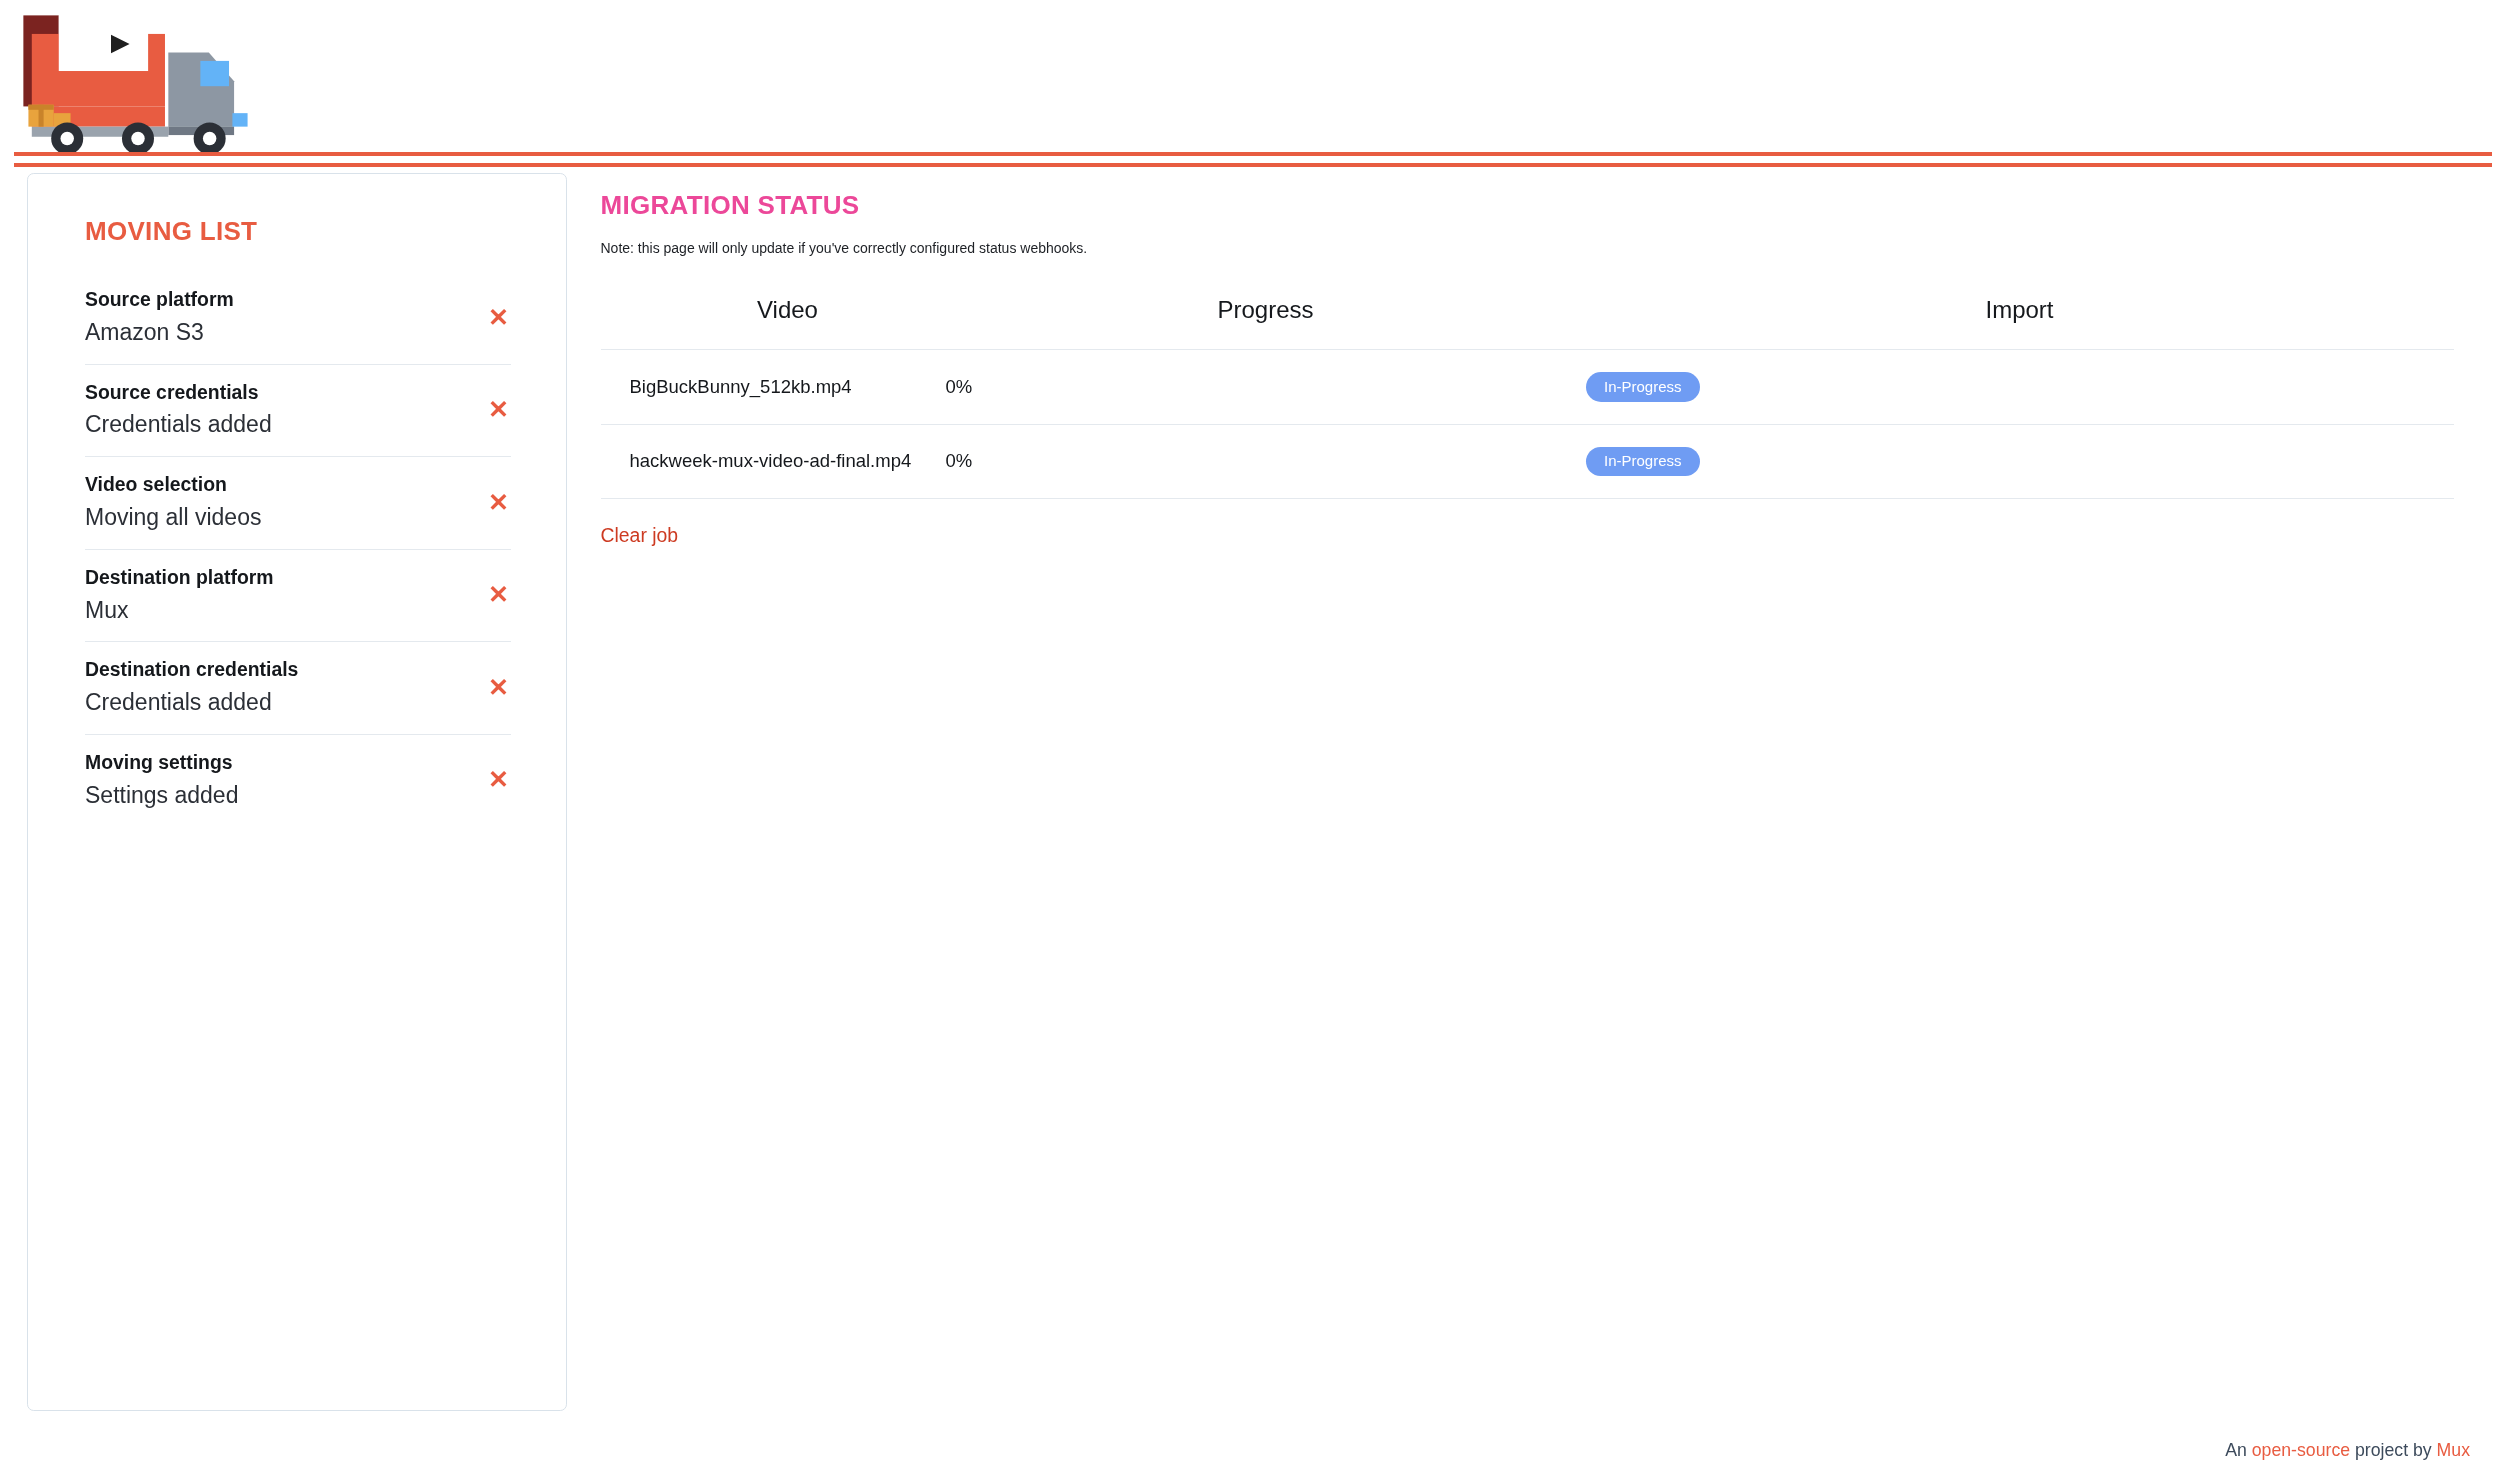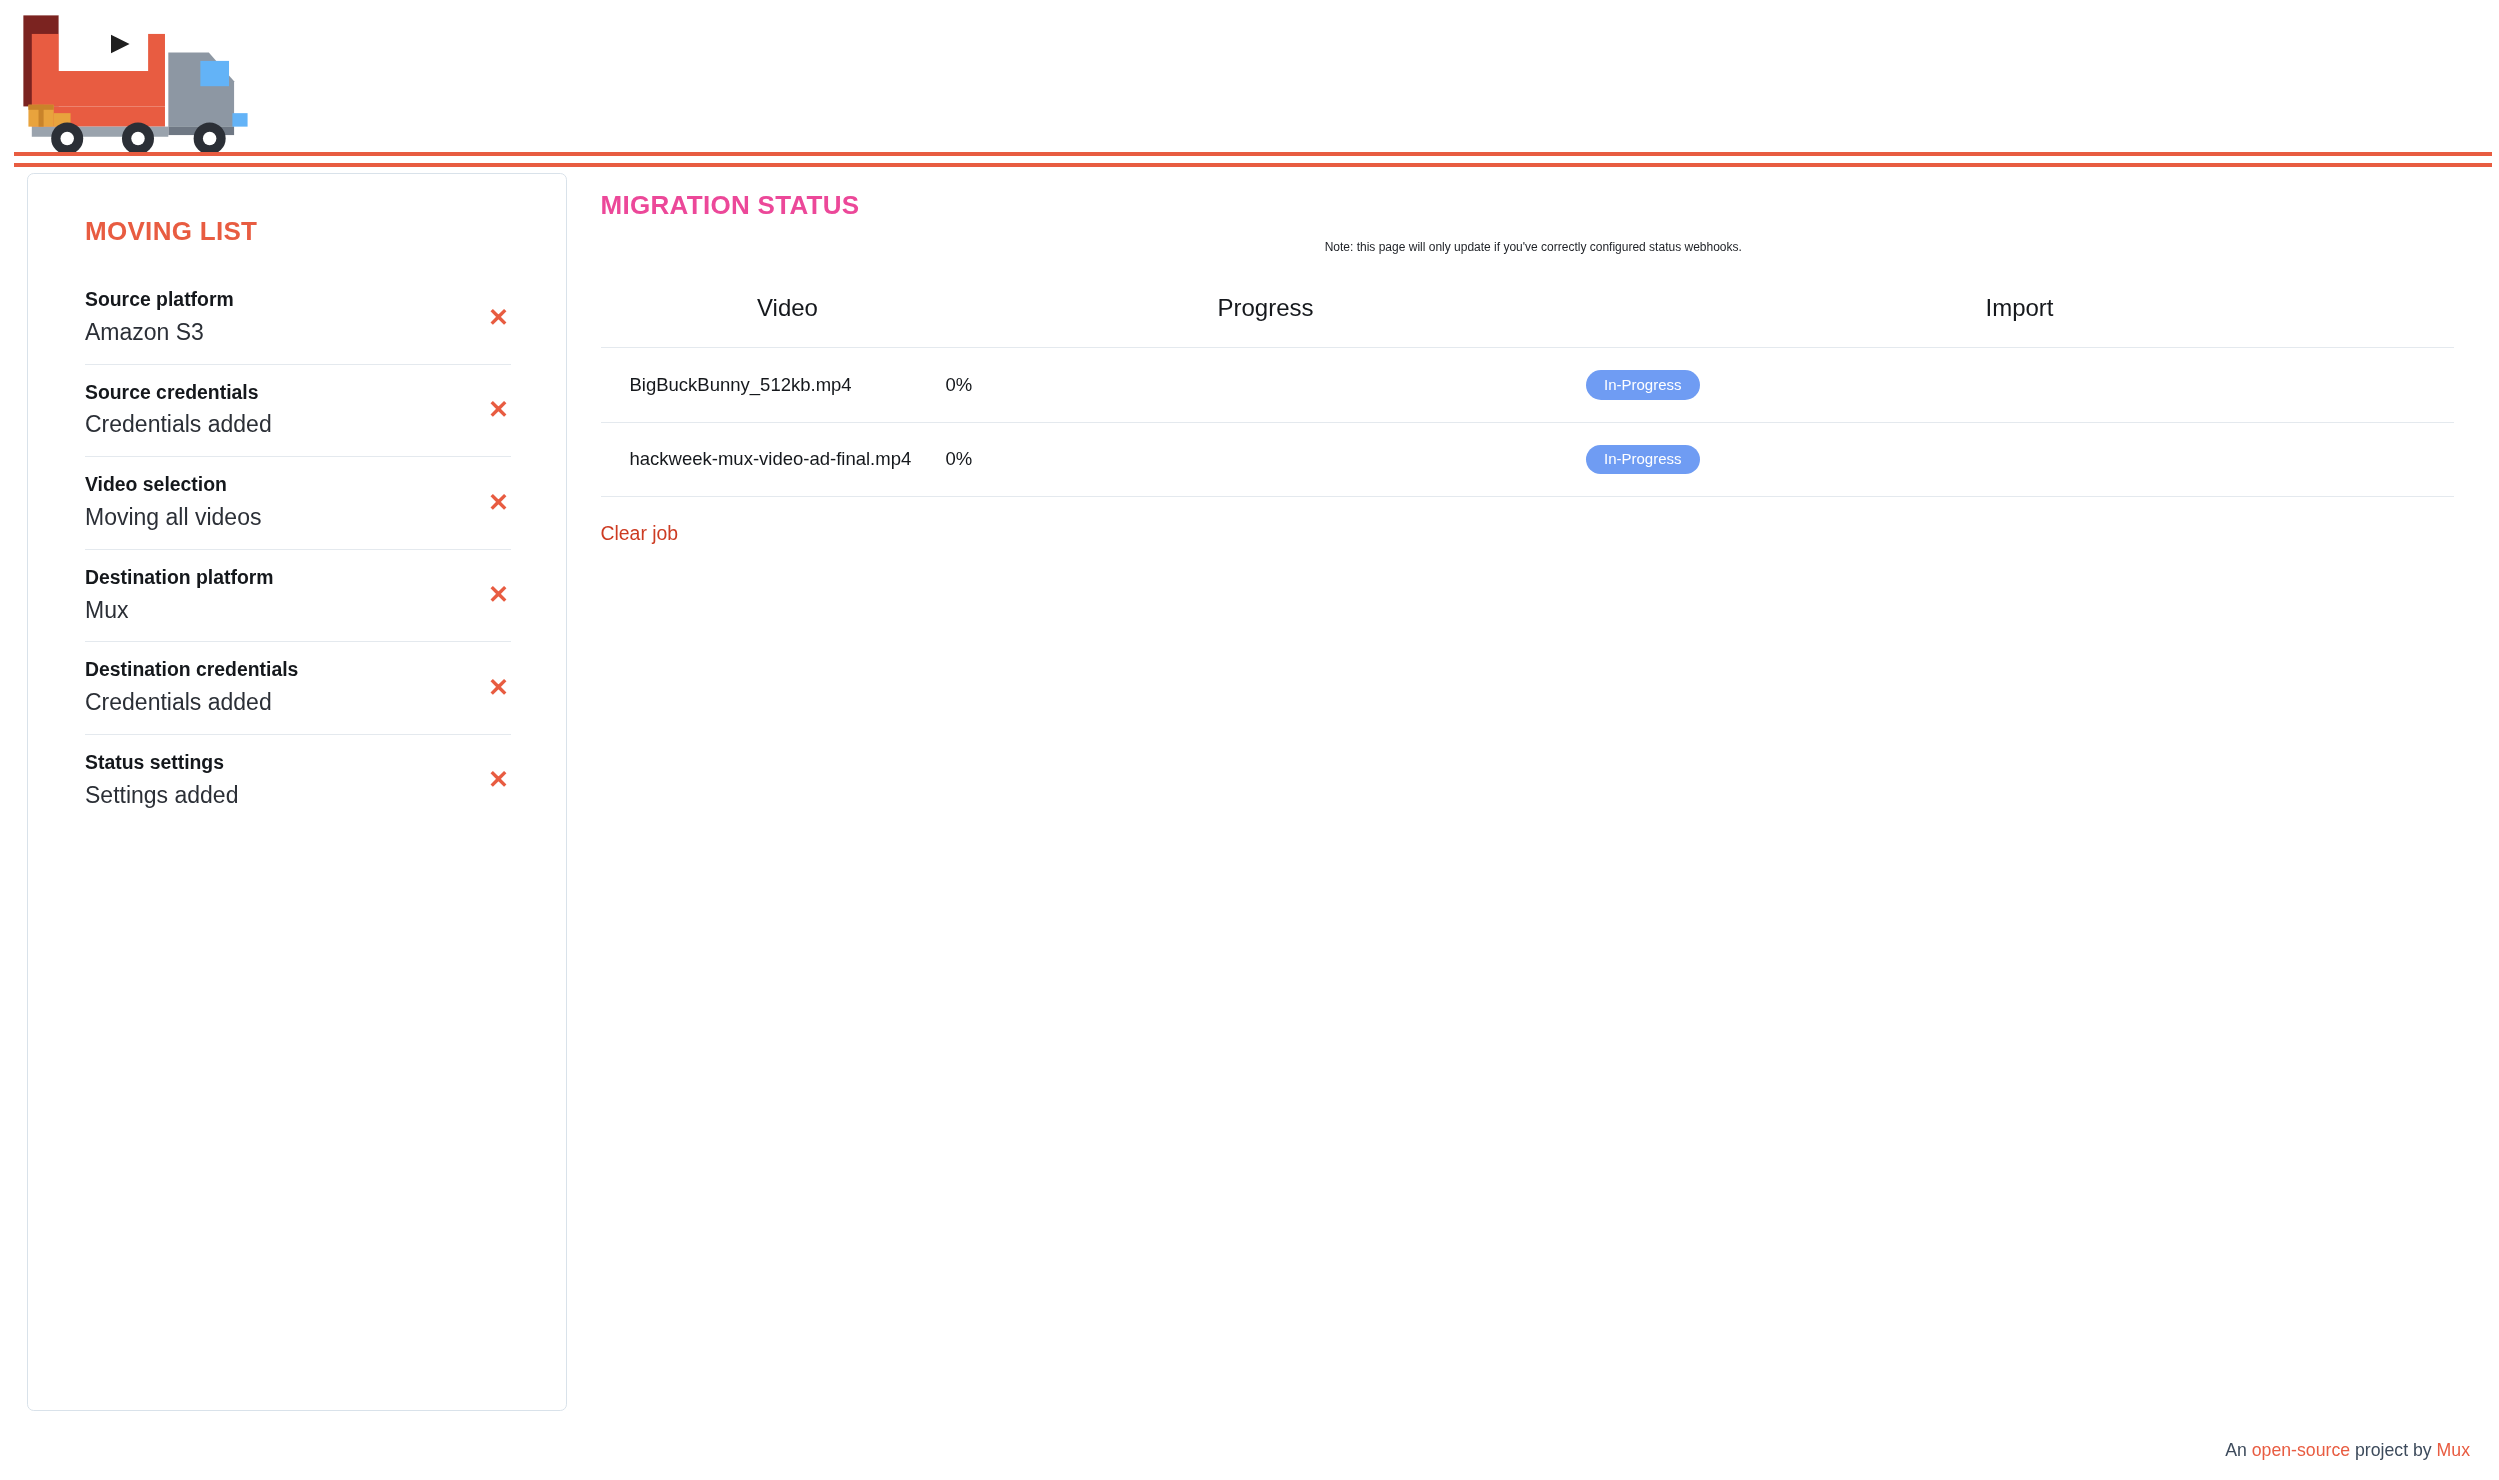--- a/index.html
+++ b/index.html
@@ -121,24 +121,23 @@
     min-height: 1238px;
   }
   .main-title {
     color: #ec4899;
     font-size: 26px;
     font-weight: bold;
     letter-spacing: 0.3px;
     margin: 17px 0 0 0;
   }
   .main-note {
-    font-size: 12px;
+    font-size: 14px;
     color: #1d2025;
     margin: 18.5px 0 0 0;
-    text-align: center;
   }
 
   
   .status-table {
     width: 1853px;
     border-collapse: collapse;
     margin-top: 37px;
     table-layout: fixed;
   }
   .status-table th {
@@ -267,21 +266,21 @@
         <div class="remove-x">✕</div>
       </div>
 
       <div class="moving-item">
         <div class="moving-label">Destination credentials</div>
         <div class="moving-value">Credentials added</div>
         <div class="remove-x">✕</div>
       </div>
 
       <div class="moving-item">
-        <div class="moving-label">Status settings</div>
+        <div class="moving-label">Moving settings</div>
         <div class="moving-value">Settings added</div>
         <div class="remove-x">✕</div>
       </div>
 
     </div>
   </aside>
 
   <section class="main">
     <h2 class="main-title">MIGRATION STATUS</h2>
     <p class="main-note">Note: this page will only update if you've correctly configured status webhooks.</p>

